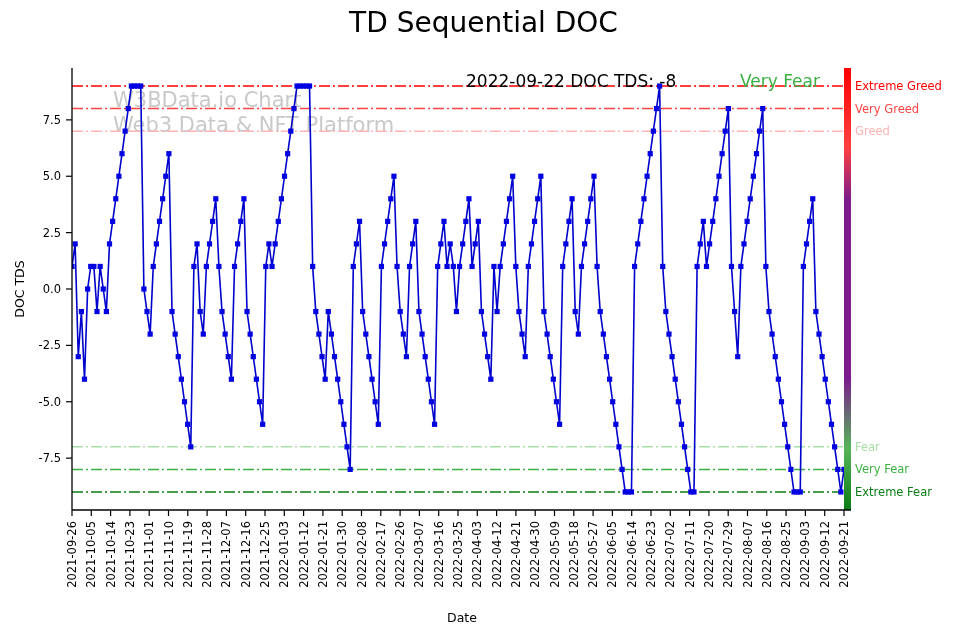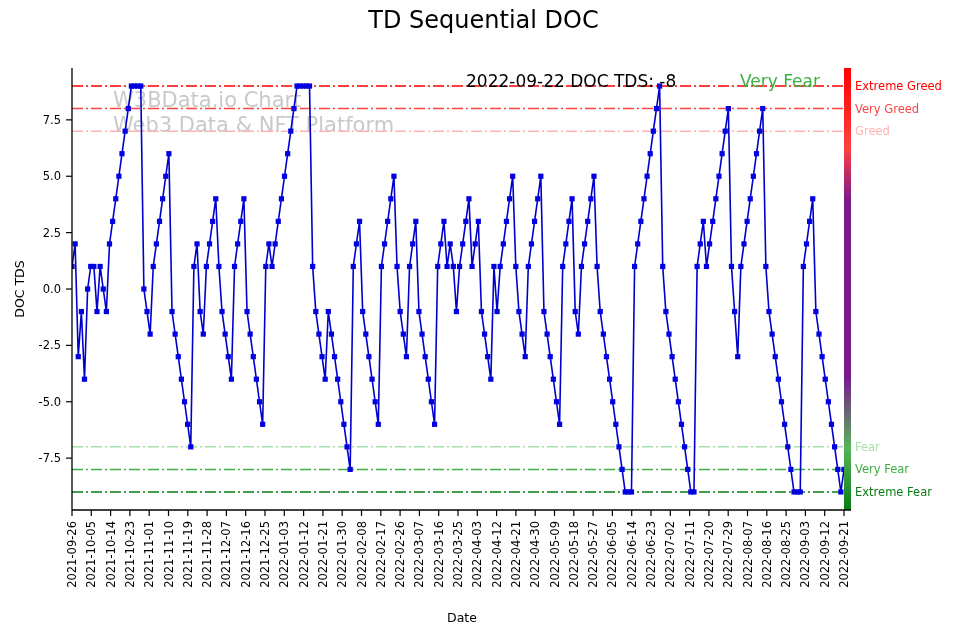--- a/index.html
+++ b/index.html
@@ -20,21 +20,21 @@
     left: 0; top: 0;
     width: 967px;
     height: 633px;
   }
   #chart-title {
     position: absolute;
     left: 0;
     top: 6px;
     width: 967px;
     text-align: center;
-    font-size: 24px;
+    font-size: 28px;
     font-weight: normal;
     letter-spacing: 0px;
     color: #000000;
   }
   svg#plot {
     position: absolute;
     left: 0;
     top: 0;
   }
   .axis-label {

